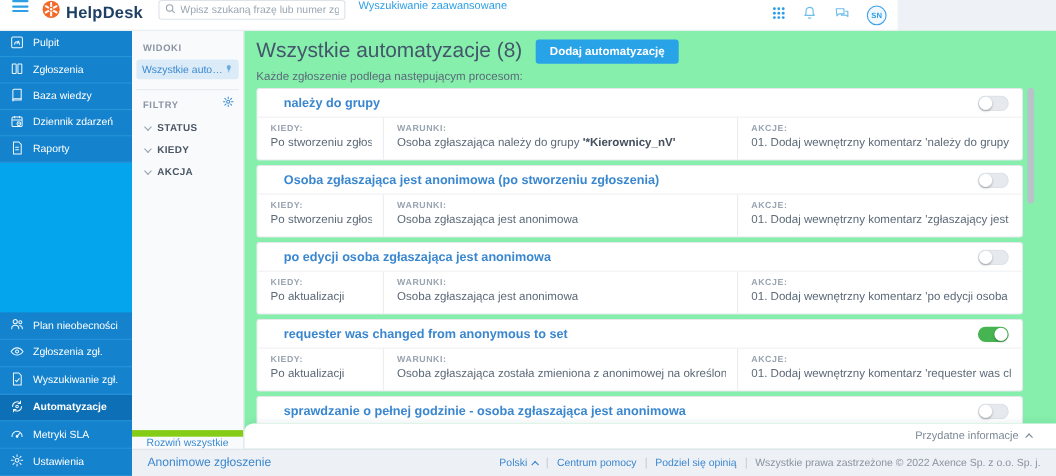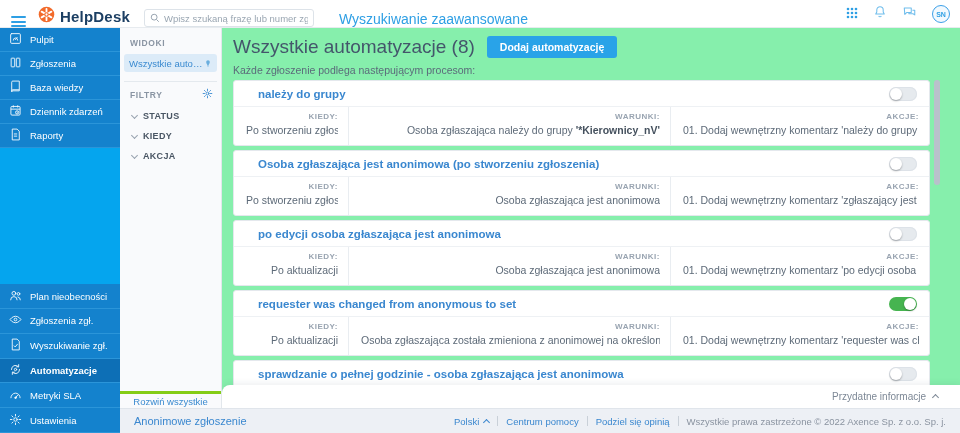--- a/index.html
+++ b/index.html
@@ -1,28 +1,28 @@
 <!DOCTYPE html>
 <html><head>
 <meta charset="utf-8">
 <style>
   *{margin:0;padding:0;box-sizing:border-box;font-family:"Liberation Sans",sans-serif;}
   html,body{width:960px;height:433px;overflow:hidden;background:#eef1f5;}
   .app{position:relative;width:960px;height:433px;}
 
   
-  .topbar{position:absolute;top:0;left:0;width:960px;height:28px;background:#fff;border-bottom:1px solid #e7ebef;display:flex;align-items:flex-end;z-index:30;}
+  .topbar{position:absolute;top:0;left:0;width:816px;height:28px;background:#fff;border-bottom:1px solid #e7ebef;display:flex;align-items:flex-start;z-index:30;}
   .hamburger{width:15px;height:11px;margin-left:11px;display:flex;flex-direction:column;justify-content:space-between;cursor:pointer;}
   .hamburger span{display:block;height:2px;background:#2e9fe4;border-radius:1px;}
   .brand{display:flex;align-items:center;margin-left:12px;gap:5px;}
   .brand-name{font-size:15px;font-weight:bold;color:#1c3f63;letter-spacing:.2px;}
   .searchbox{margin-left:14px;width:170px;height:18px;border:1px solid #dde3e9;border-radius:3px;display:flex;align-items:center;padding:0 5px;background:#fff;}
   .searchbox input{border:none;outline:none;flex:1;font-size:9.5px;color:#55606d;margin-left:4px;}
   .searchbox input::placeholder{color:#9aa6b2;}
-  .adv-link{margin-left:25px;font-size:14px;color:#2e9fe4;cursor:pointer;}
+  .adv-link{margin-left:12px;font-size:10px;color:#2e9fe4;cursor:pointer;}
   .top-icons{position:absolute;right:10px;top:0;height:28px;display:flex;align-items:center;gap:15px;}
   .avatar{width:18px;height:18px;border-radius:50%;border:1.5px solid #3da0e8;background:#f2f9fe;color:#2e9fe4;font-size:7px;font-weight:bold;display:flex;align-items:center;justify-content:center;}
 
   
   .sidebar{position:absolute;top:28px;left:0;width:120px;height:405px;background:#05a5ee;z-index:20;}
   .side-item{height:24px;display:flex;align-items:center;gap:8px;padding-left:9px;background:#1482cd;border-bottom:1px solid #2b95d9;color:#fff;font-size:9.5px;cursor:pointer;white-space:nowrap;}
   .side-item svg{flex:0 0 auto;opacity:.95;}
   .side-group-bottom{position:absolute;left:0;bottom:0;width:120px;}
   .side-group-bottom .side-item{height:24.8px;}
   .side-item.selected{background:#0d6fb6;font-weight:bold;}
@@ -32,38 +32,38 @@
   .panel-header{font-size:8.5px;font-weight:bold;color:#8a95a3;letter-spacing:.6px;padding:10px 0 6px 10px;}
   .view-item{margin:0 4px;height:18px;background:#dcebf8;border-radius:3px;display:flex;align-items:center;padding:0 5px;cursor:pointer;}
   .view-item-label{flex:1;font-size:9.5px;color:#3a8ad0;white-space:nowrap;overflow:hidden;text-overflow:ellipsis;}
   .panel-divider{margin:9px 4px 0 4px;border-top:1px solid #e4e9ee;}
   .filters-header-row{display:flex;align-items:center;padding-right:8px;}
   .filters-header-row .panel-header{flex:1;padding-top:8px;}
   .filter-row{display:flex;align-items:center;gap:6px;padding:5px 0 5px 12px;cursor:pointer;}
   .filter-label{font-size:9px;font-weight:bold;color:#4a5664;letter-spacing:.3px;}
   .chev{display:inline-block;width:5px;height:5px;border-right:1.5px solid #97a2af;border-bottom:1.5px solid #97a2af;transform:rotate(45deg);margin-top:-2px;}
   .chev.up{transform:rotate(-135deg);margin-top:2px;border-color:currentColor;}
-  .expand-all{position:absolute;bottom:0;left:0;width:101px;height:17px;border-top:3px solid #84cc16;display:flex;align-items:center;justify-content:center;font-size:9.5px;color:#3a8ad0;cursor:pointer;background:#f9fafc;}
+  .expand-all{position:absolute;bottom:0;left:0;width:101px;height:17px;border-top:6px solid #84cc16;display:flex;align-items:center;justify-content:center;font-size:9.5px;color:#3a8ad0;cursor:pointer;background:#f9fafc;}
 
   
   .main{position:absolute;top:28px;left:222px;width:738px;height:380px;background:#86efac;}
   .main-title-row{position:absolute;top:8px;left:11px;display:flex;align-items:center;gap:12px;}
   .main-title{font-size:19px;color:#44566b;font-weight:400;}
   .add-btn{height:22px;background:#29a3e8;color:#fff;border:none;border-radius:3px;font-size:10.5px;font-weight:bold;padding:0 13px;cursor:pointer;}
   .main-subtitle{position:absolute;top:36px;left:11px;font-size:10.5px;color:#5b6b7a;}
 
   .cards{position:absolute;top:52px;left:11px;width:697px;height:305px;overflow:hidden;}
   .card{background:#fff;border:1px solid #e4e8ed;border-radius:3px;margin-bottom:4px;}
   .card-title-row{height:26px;display:flex;align-items:center;justify-content:space-between;padding:0 12px;border-bottom:1px solid #eef1f4;}
   .card-title{font-size:11.5px;font-weight:bold;color:#3a87cf;white-space:nowrap;overflow:hidden;text-overflow:ellipsis;padding-left:12px;}
   .toggle{width:28px;height:14px;border-radius:7px;background:#e6eaee;position:relative;flex:0 0 auto;cursor:pointer;box-shadow:inset 0 0 0 1px #dde2e8;}
   .toggle::after{content:'';position:absolute;width:12px;height:12px;border-radius:50%;background:#fff;top:1px;left:1px;box-shadow:0 1px 2px rgba(0,0,0,.3);}
   .toggle.on{background:#46b450;box-shadow:none;}
   .toggle.on::after{left:auto;right:1px;}
-  .card-cols{display:flex;height:38px;text-align:right;}
+  .card-cols{display:flex;height:38px;}
   .col{padding:5px 10px 0 12px;overflow:hidden;}
   .col-kiedy{width:114px;flex:0 0 auto;}
   .col-warunki{width:322px;flex:0 0 auto;border-left:1px solid #e9edf1;}
   .col-akcje{flex:1;border-left:1px solid #e9edf1;}
   .col-label{font-size:8px;font-weight:bold;color:#99a4b1;letter-spacing:.5px;margin-bottom:3px;}
   .col-value{font-size:10.5px;color:#5d6a78;white-space:nowrap;overflow:hidden;}
   .col-value b{color:#45515e;}
 
   .scrollbar-thumb{position:absolute;top:52px;right:20px;width:6px;height:105px;border-radius:3px;background:#b9c1cb;cursor:grab;}
 

